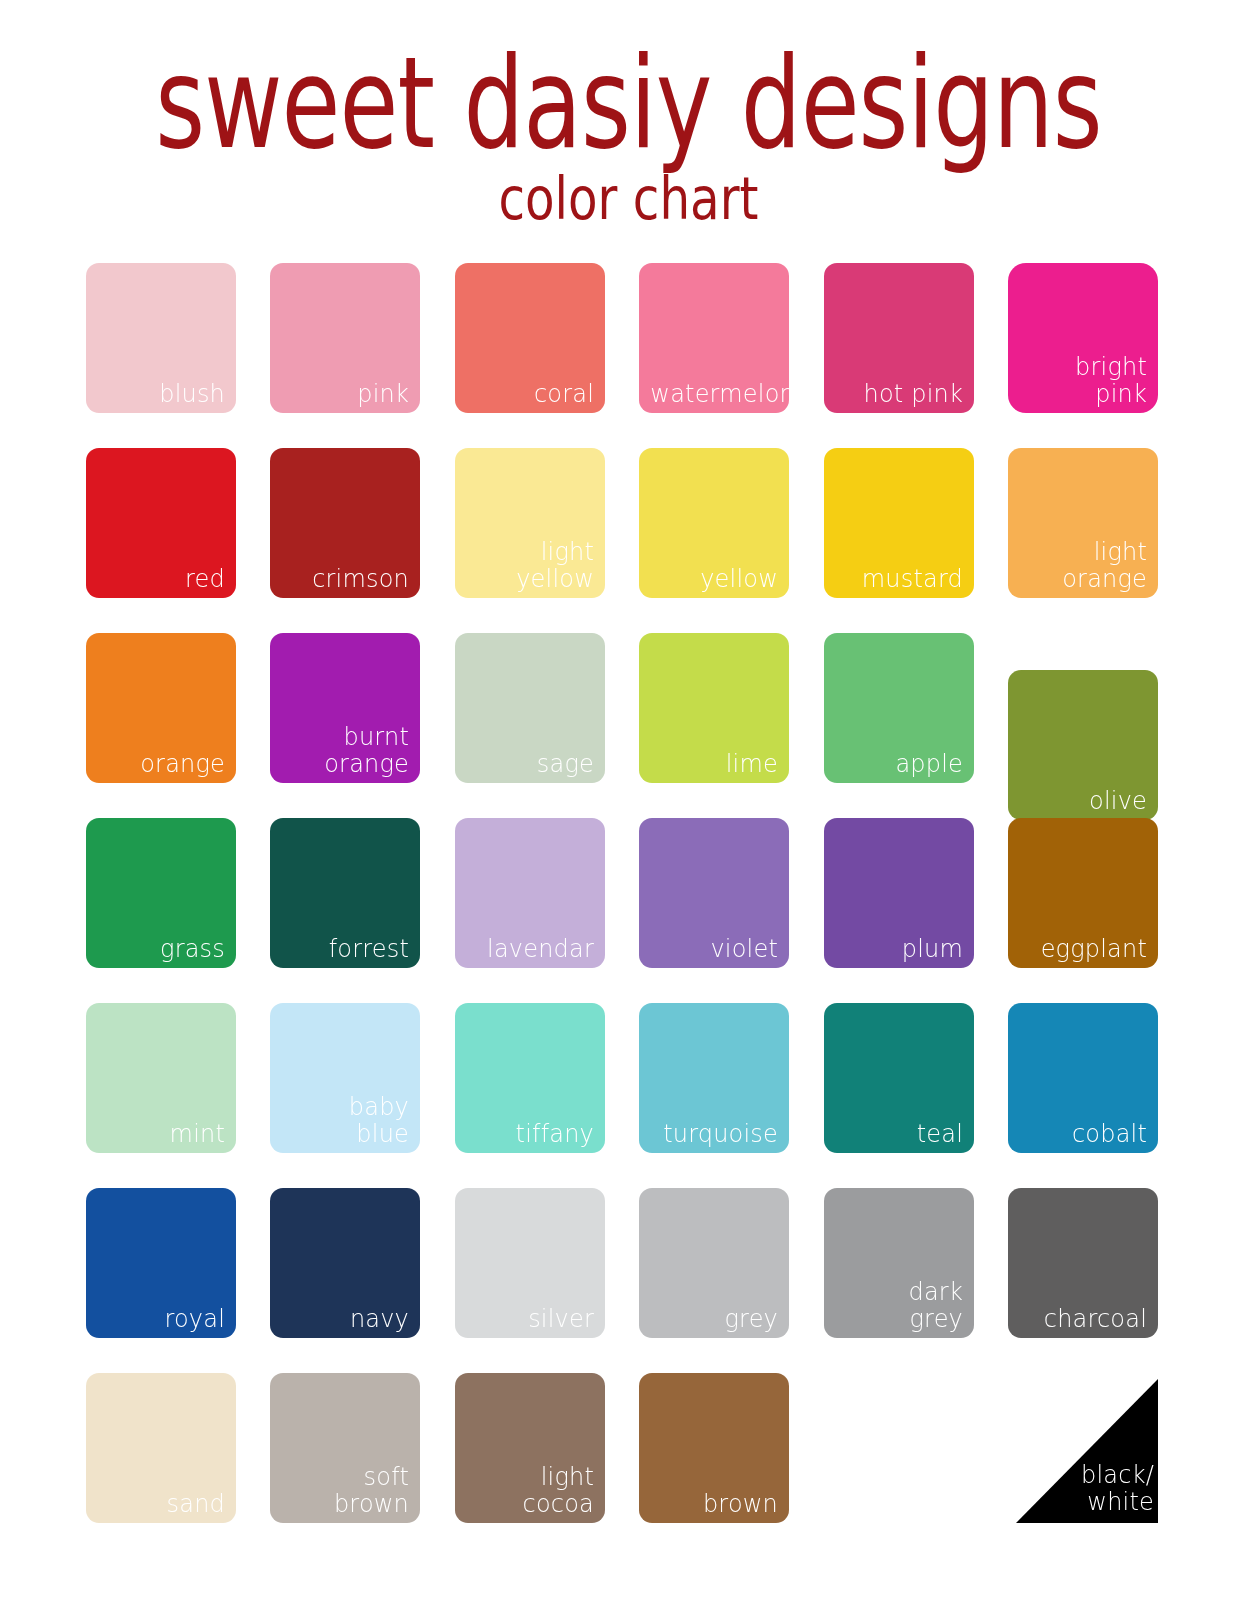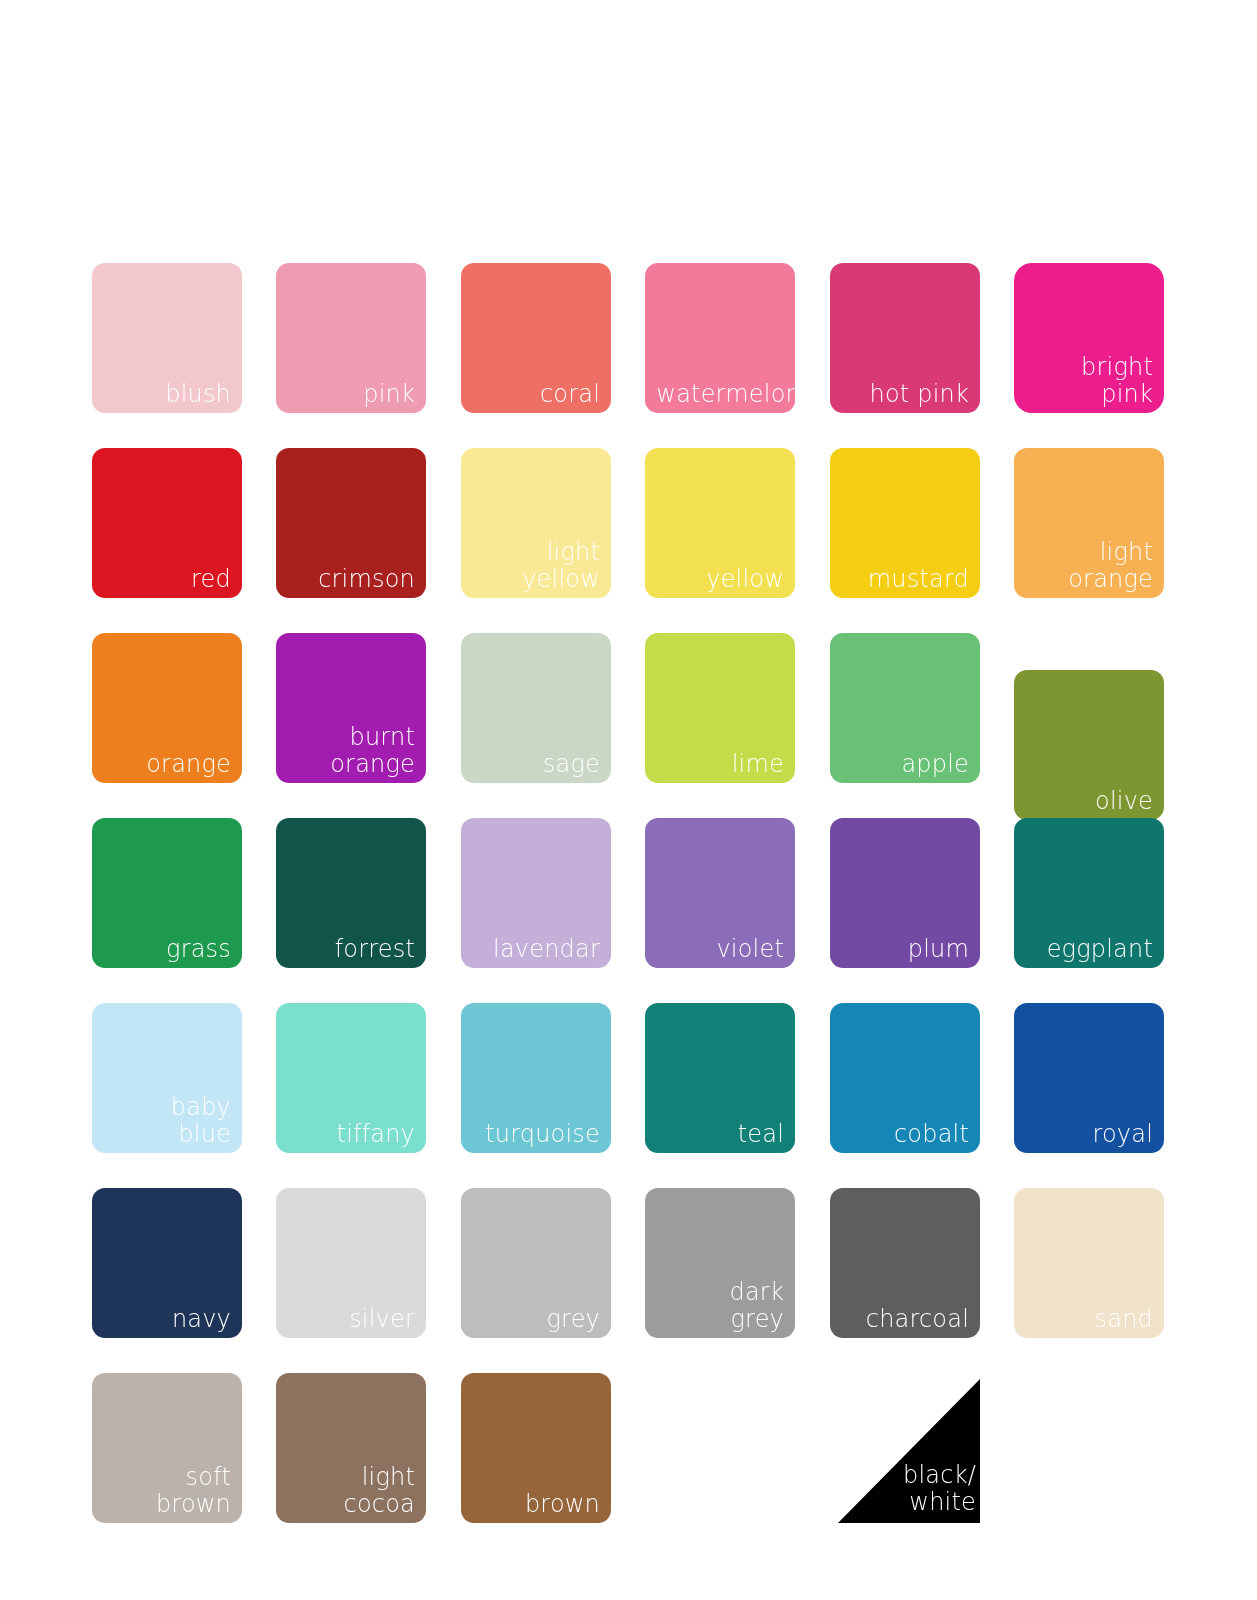--- a/index.html
+++ b/index.html
@@ -48,21 +48,21 @@
     letter-spacing: 0px;
     transform: scaleX(0.93) scaleY(1.12);
     transform-origin: center top;
     margin: 26px 0 0 0;
     white-space: nowrap;
   }
 
   
   .grid {
     position: absolute;
-    left: 92px;
+    left: 86px;
     top: 263px;
     width: 1092px;
     display: grid;
     grid-template-columns: repeat(6, 150px);
     grid-auto-rows: 150px;
     column-gap: 34.4px;
     row-gap: 35px;
   }
 
   .swatch {
@@ -107,20 +107,24 @@
     bottom: 8px;
     right: 4px;
     z-index: 2;
   }
 </style>
 </head>
 <body>
 
 <div id="page">
 
+  <div class="header">
+    <div class="brand-title" style="color: rgb(158, 19, 22);">sweet dasiy designs</div>
+    <div class="brand-subtitle" style="color: rgb(158, 19, 22);">color chart</div>
+  </div>
 
   <div class="grid" id="swatch-grid">
       <div class="swatch" style="background: rgb(242, 200, 205);">
         <div class="label">blush</div>
       </div>
       <div class="swatch" style="background: rgb(239, 156, 178);">
         <div class="label">pink</div>
       </div>
       <div class="swatch" style="background: rgb(238, 112, 101);">
         <div class="label">coral</div>
@@ -182,22 +186,25 @@
       </div>
       <div class="swatch" style="background: rgb(196, 175, 217); padding-left: 26px;">
         <div class="label">lavendar</div>
       </div>
       <div class="swatch" style="background: rgb(139, 108, 184);">
         <div class="label">violet</div>
       </div>
       <div class="swatch" style="background: rgb(115, 74, 163);">
         <div class="label">plum</div>
       </div>
-      <div class="swatch" style="background: #0f766e; padding-left: 42px;">
+      <div class="swatch" style="background: #a16207; padding-left: 42px;">
         <div class="label">eggplant</div>
+      </div>
+      <div class="swatch" style="background: rgb(188, 227, 196);">
+        <div class="label">mint</div>
       </div>
       <div class="swatch" style="background: rgb(195, 230, 247); padding-left: 20px;">
         <div class="label">baby
 blue</div>
       </div>
       <div class="swatch" style="background: rgb(122, 223, 205);">
         <div class="label">tiffany</div>
       </div>
       <div class="swatch" style="background: rgb(108, 198, 212);">
         <div class="label">turquoise</div>

